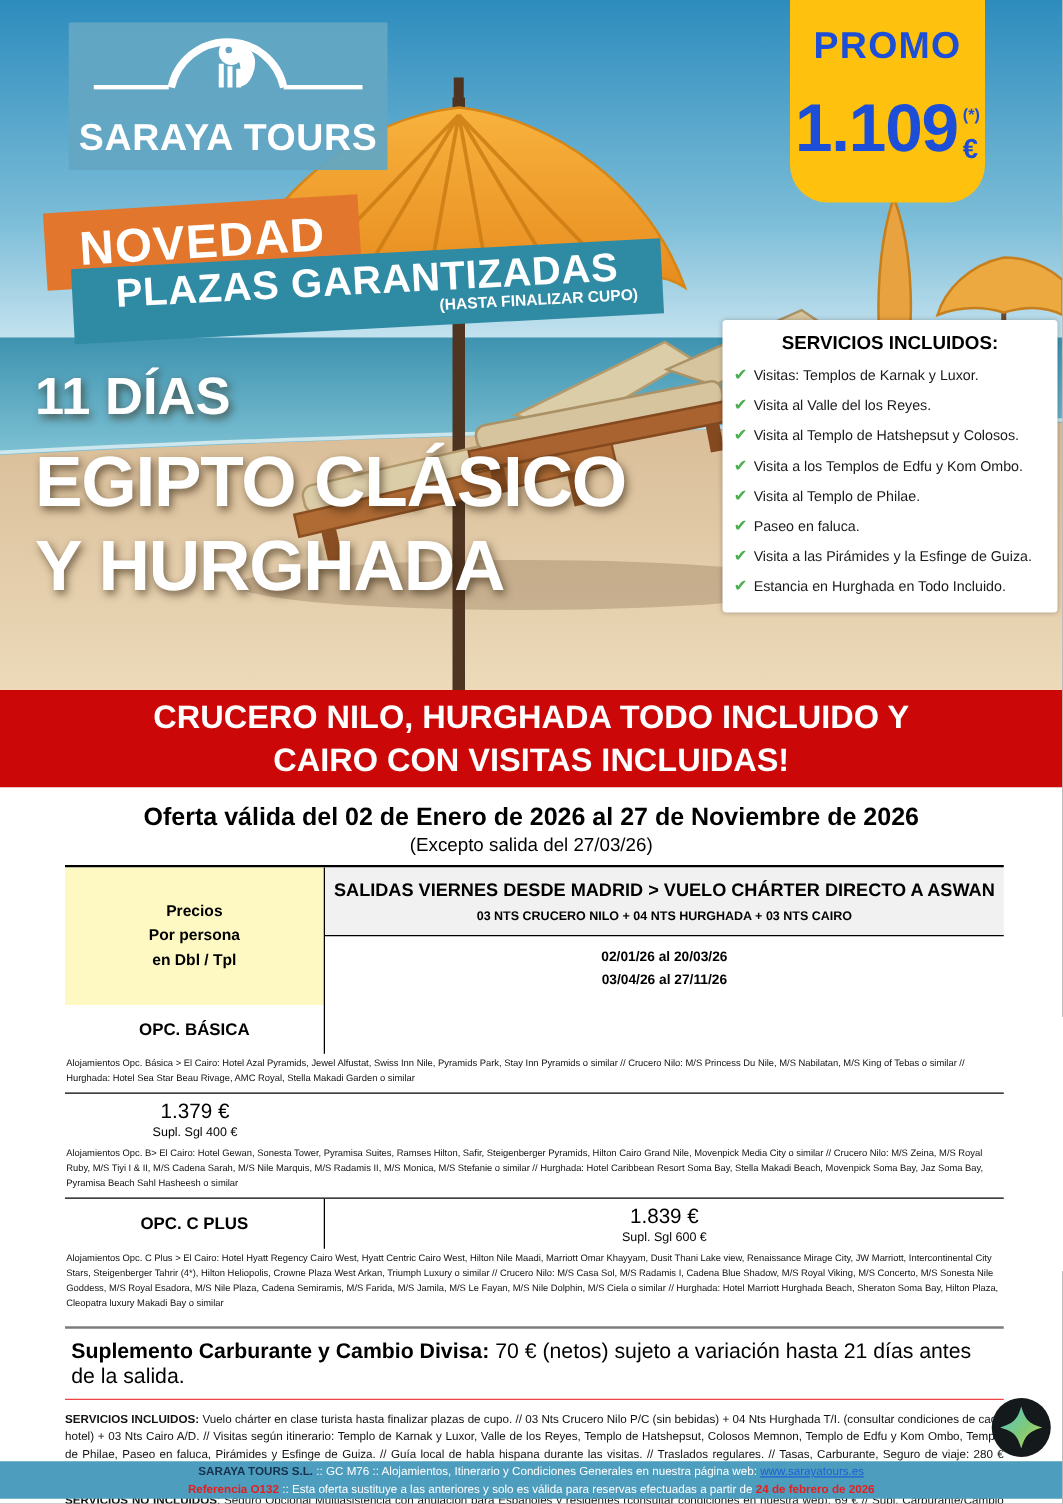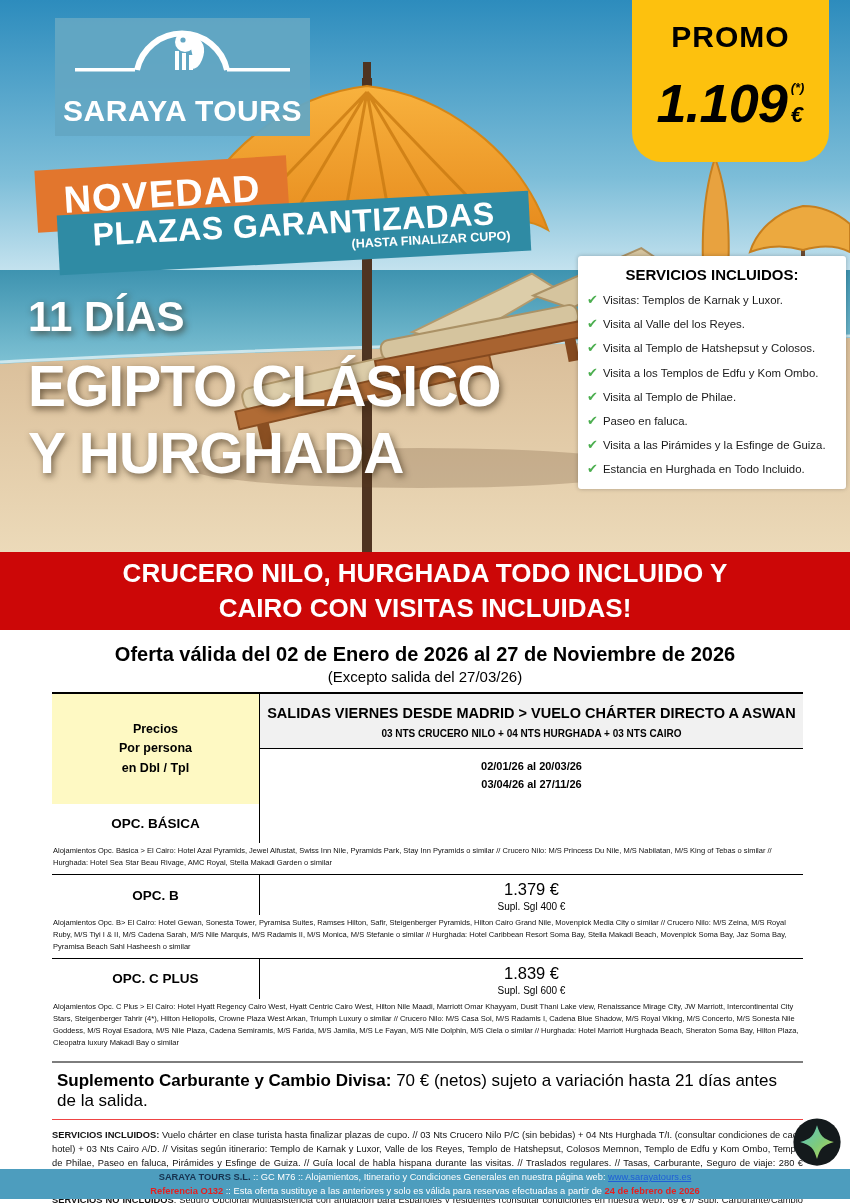--- a/index.html
+++ b/index.html
@@ -9,24 +9,24 @@
   
   .hero{position:relative;width:850px;height:630px;overflow:hidden;}
   .beach{position:absolute;inset:0;width:850px;height:552px;display:block;}
 
   .logo-block{position:absolute;left:55px;top:18px;width:255px;height:118px;
               background:rgba(99,166,195,.95);display:flex;flex-direction:column;
               align-items:center;justify-content:flex-end;padding-bottom:10px;box-sizing:border-box;}
   .logo-mark{position:absolute;top:6px;left:0;width:100%;height:66px;}
   .logo-word{color:#fff;font-weight:bold;font-size:30px;letter-spacing:.5px;line-height:1;}
 
-  .promo-badge{position:absolute;left:632px;top:0;width:197px;height:162px;background:#fdc10e;
-               border-radius:0 0 30px 30px;color:#000000;text-align:center;box-sizing:border-box;padding-top:20px;}
+  .promo-badge{position:absolute;left:632px;top:0;width:156px;height:162px;background:#fdc10e;
+               border-radius:0 0 30px 30px;color:#1d4ed8;text-align:center;box-sizing:border-box;padding-top:20px;}
   .promo-word{font-size:30px;font-weight:800;letter-spacing:1px;}
-  .promo-price-row{display:flex;align-items:center;justify-content:center;margin-top:22px;line-height:1;font-style:italic;}
+  .promo-price-row{display:flex;align-items:flex-end;justify-content:center;margin-top:22px;line-height:1;}
   .promo-num{font-size:54px;font-weight:800;letter-spacing:-1px;}
   .promo-side{display:flex;flex-direction:column;align-items:flex-start;margin-left:4px;}
   .promo-ast{font-size:13px;font-weight:bold;margin-bottom:10px;}
   .promo-eur{font-size:22px;font-weight:bold;}
 
   .novedad{position:absolute;left:36px;top:163px;width:252px;height:62px;background:#e2762d;
            transform:rotate(-3.5deg);display:flex;align-items:center;justify-content:center;
            color:#fff;font-weight:800;font-size:38px;letter-spacing:1px;}
   .plazas{position:absolute;left:58px;top:203px;width:472px;height:60px;background:#2f8ba4;
           transform:rotate(-3deg);color:#fff;box-sizing:border-box;padding:5px 14px 0 14px;}
@@ -259,21 +259,20 @@
         <div>03/04/26 al 27/11/26</div>
       </div>
     </div>
 
     <div class="opt-row">
       <div class="opt-label">OPC. BÁSICA</div>
     </div>
     <div class="hotels">Alojamientos Opc. Básica &gt;  El Cairo: Hotel Azal Pyramids, Jewel Alfustat, Swiss Inn Nile, Pyramids Park, Stay Inn Pyramids o similar // Crucero Nilo: M/S Princess Du Nile, M/S Nabilatan, M/S King of Tebas o similar //  Hurghada: Hotel Sea Star Beau Rivage, AMC Royal, Stella Makadi Garden o similar</div>
 
     <div class="opt-row lined">
-      <div class="opt-label">OPC. B</div>
       <div class="opt-price">
         <div class="price-mid">1.379 €</div>
         <div class="supl">Supl. Sgl 400 €</div>
       </div>
     </div>
     <div class="hotels">Alojamientos Opc. B&gt; El Cairo: Hotel Gewan, Sonesta Tower, Pyramisa Suites, Ramses Hilton, Safir, Steigenberger Pyramids, Hilton Cairo Grand Nile, Movenpick Media City o similar // Crucero Nilo: M/S Zeina, M/S Royal Ruby, M/S Tiyi I &amp; II, M/S Cadena Sarah, M/S Nile Marquis, M/S Radamis II, M/S Monica, M/S Stefanie o similar // Hurghada: Hotel Caribbean Resort Soma Bay, Stella Makadi Beach, Movenpick Soma Bay, Jaz Soma Bay, Pyramisa Beach Sahl Hasheesh o similar</div>
 
     <div class="opt-row lined">
       <div class="opt-label">OPC. C PLUS</div>
       <div class="opt-price">

